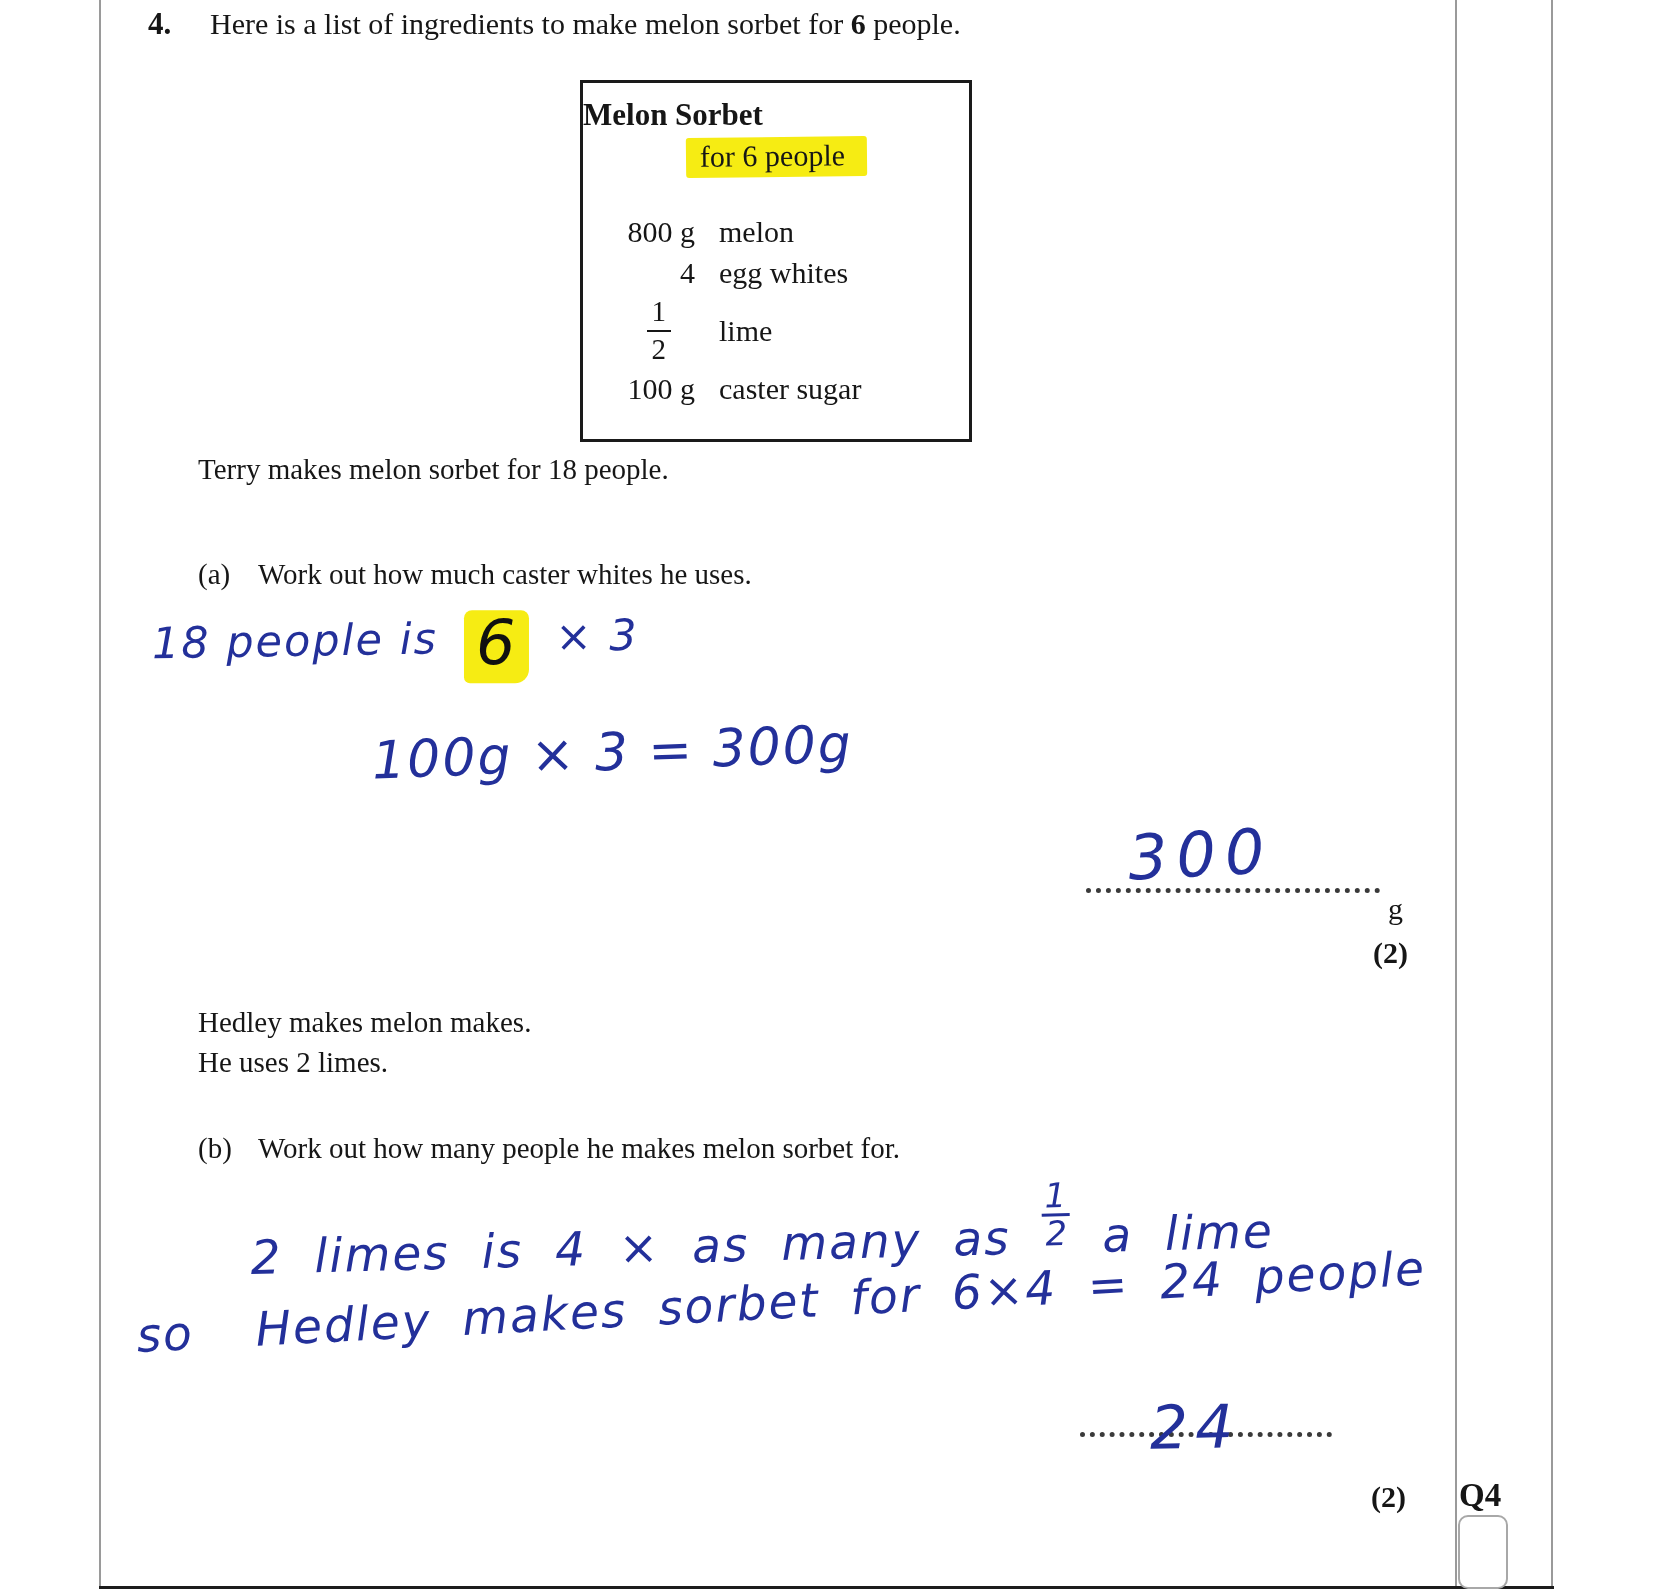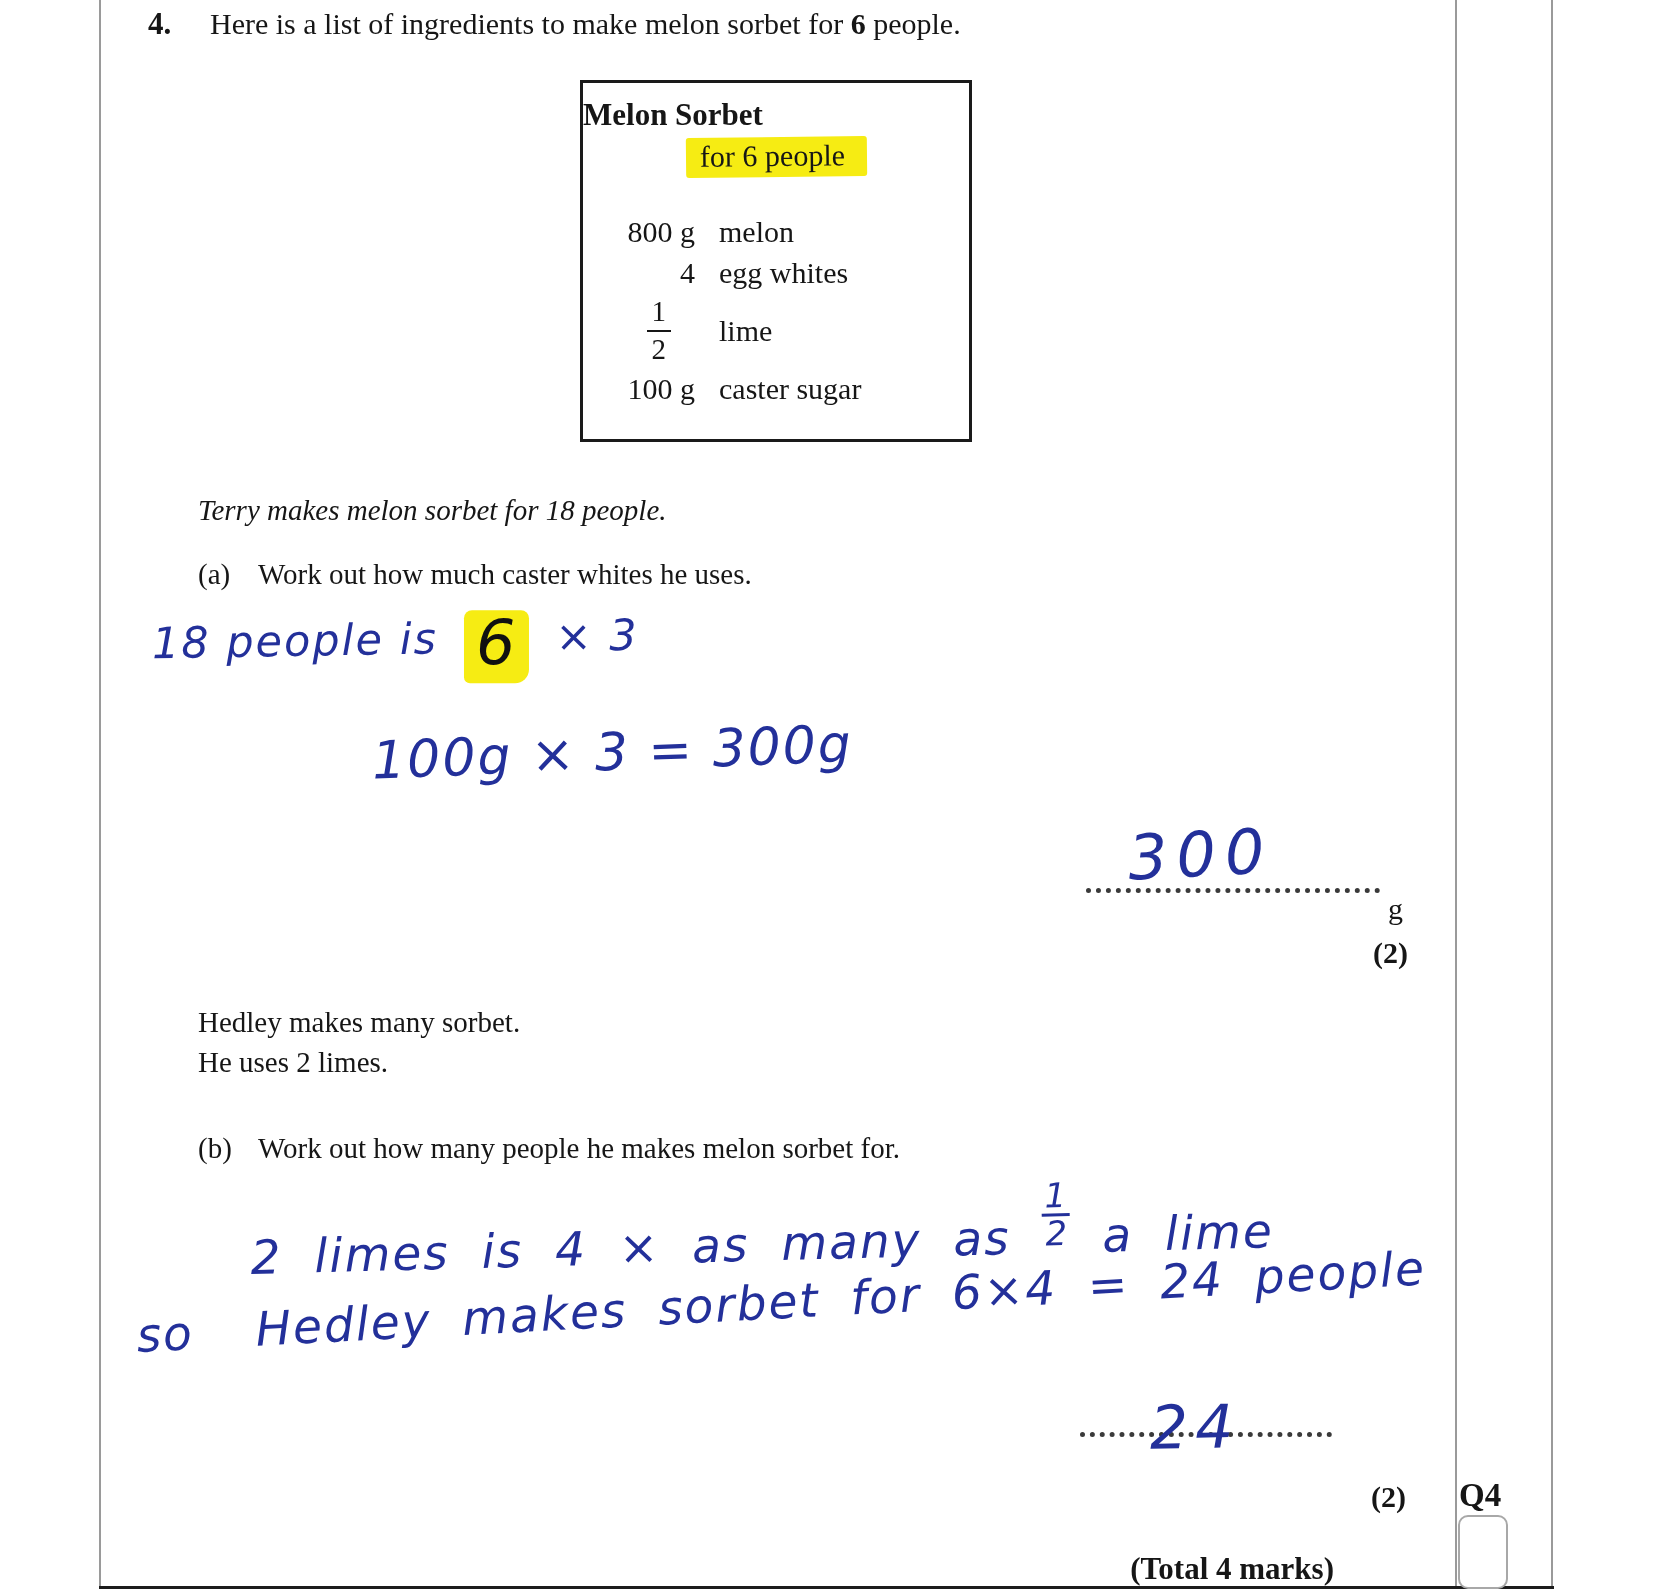--- a/index.html
+++ b/index.html
@@ -107,49 +107,48 @@
         <span class="ing-amount"><span class="frac"><span class="num">1</span><span class="den">2</span></span></span>
         <span class="ing-name">lime</span>
       </div>
       <div class="ing-row">
         <span class="ing-amount">100 g</span>
         <span class="ing-name">caster sugar</span>
       </div>
     </div>
   </div>
 
-  <div class="printed" style="left:198px; top:492px;font-style:italic;">Terry makes melon sorbet for 18 people.</div>
+  <div class="printed" style="left:198px; top:451px;">Terry makes melon sorbet for 18 people.</div>
   <div class="printed" style="left:198px; top:556px;">(a)</div>
   <div class="printed" style="left:258px; top:556px;">Work out how much caster whites he uses.</div>
 
   <div class="hw hw-a1">
     <span>18 people is</span><span class="gap"></span><span class="hl-six">6</span><span class="gap"></span><span>× 3</span>
   </div>
   <div class="hw hw-a2">100g × 3  = 300g</div>
 
   <div class="hw hw-a-ans">300</div>
   <div class="dotline dot-a"></div>
   <div class="printed unit-g" style="position:absolute; font-size:30px;">g</div>
   <div class="printed marks marks-a">(2)</div>
 
-  <div class="printed" style="left:198px; top:1004px;">Hedley makes many sorbet.</div>
+  <div class="printed" style="left:198px; top:1004px;">Hedley makes melon makes.</div>
   <div class="printed" style="left:198px; top:1044px;">He uses 2 limes.</div>
   <div class="printed" style="left:198px; top:1130px;">(b)</div>
   <div class="printed" style="left:258px; top:1130px;">Work out how many people he makes melon sorbet for.</div>
 
   <div class="hw hw-b1">
     <span>2 limes is 4 × as many as</span>
     <span class="hwfrac"><span class="num">1</span><span class="den">2</span></span>
     <span>a lime</span>
   </div>
   <div class="hw hw-b2">
     <span>so</span><span class="gap"></span><span>Hedley makes sorbet for 6×4 = 24 people</span>
   </div>
 
   <div class="hw hw-b-ans">24</div>
   <div class="dotline dot-b"></div>
   <div class="printed marks marks-b">(2)</div>
 
   <div class="printed qtag">Q4</div>
   <div class="mark-box"></div>
-  <div class="printed total">(Total 4 marks)</div>
 
 </div>
 
 </body></html>

